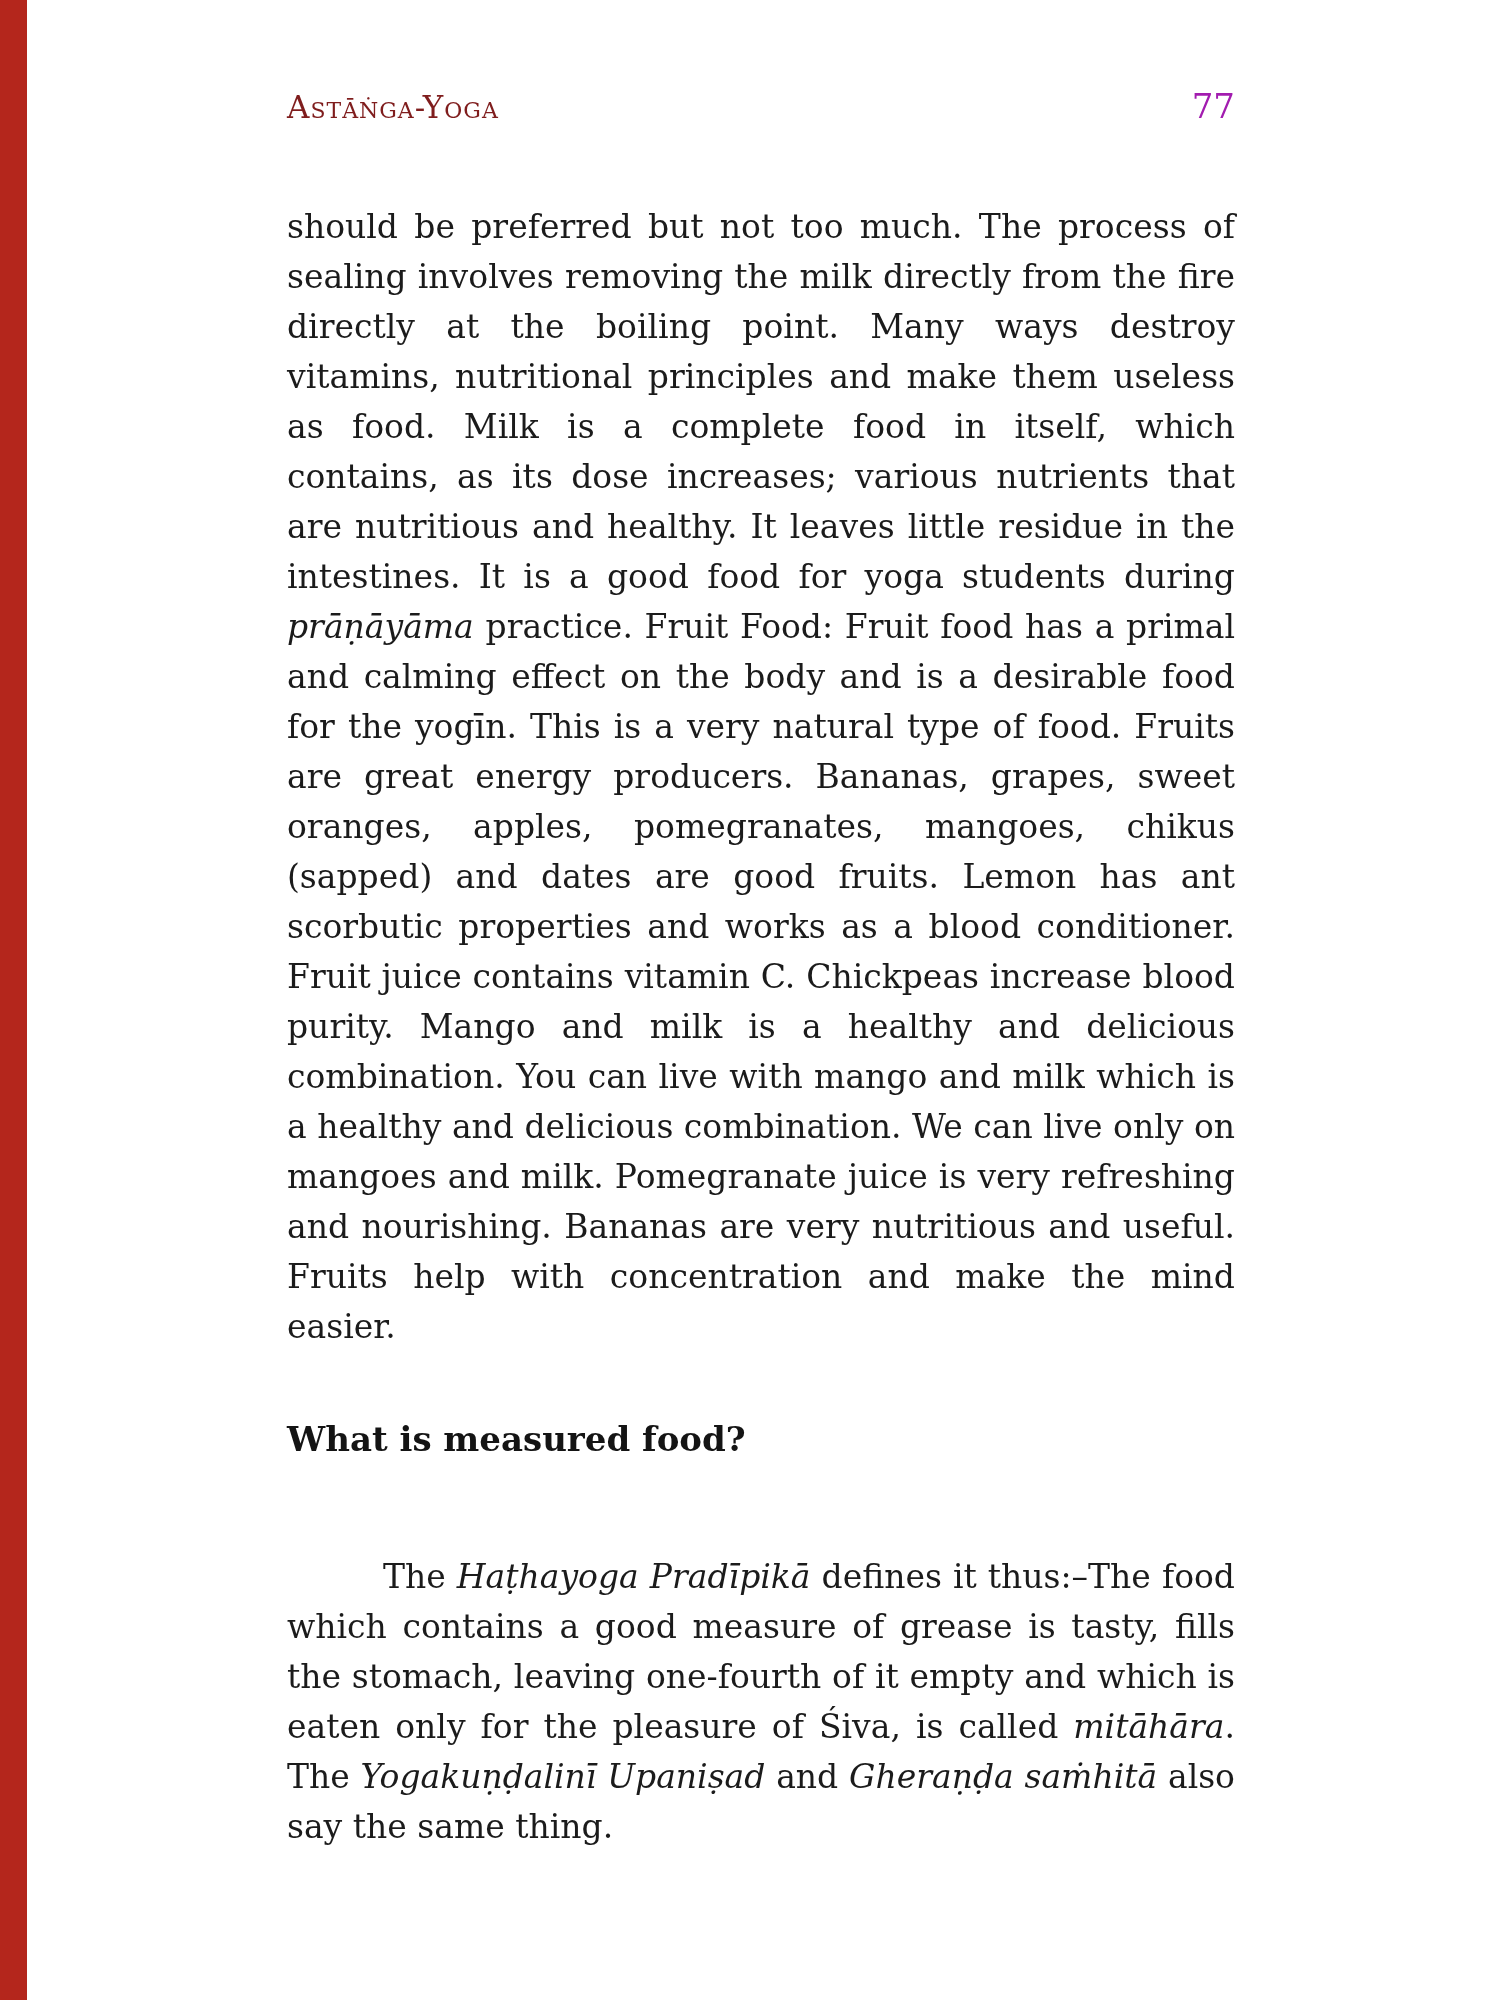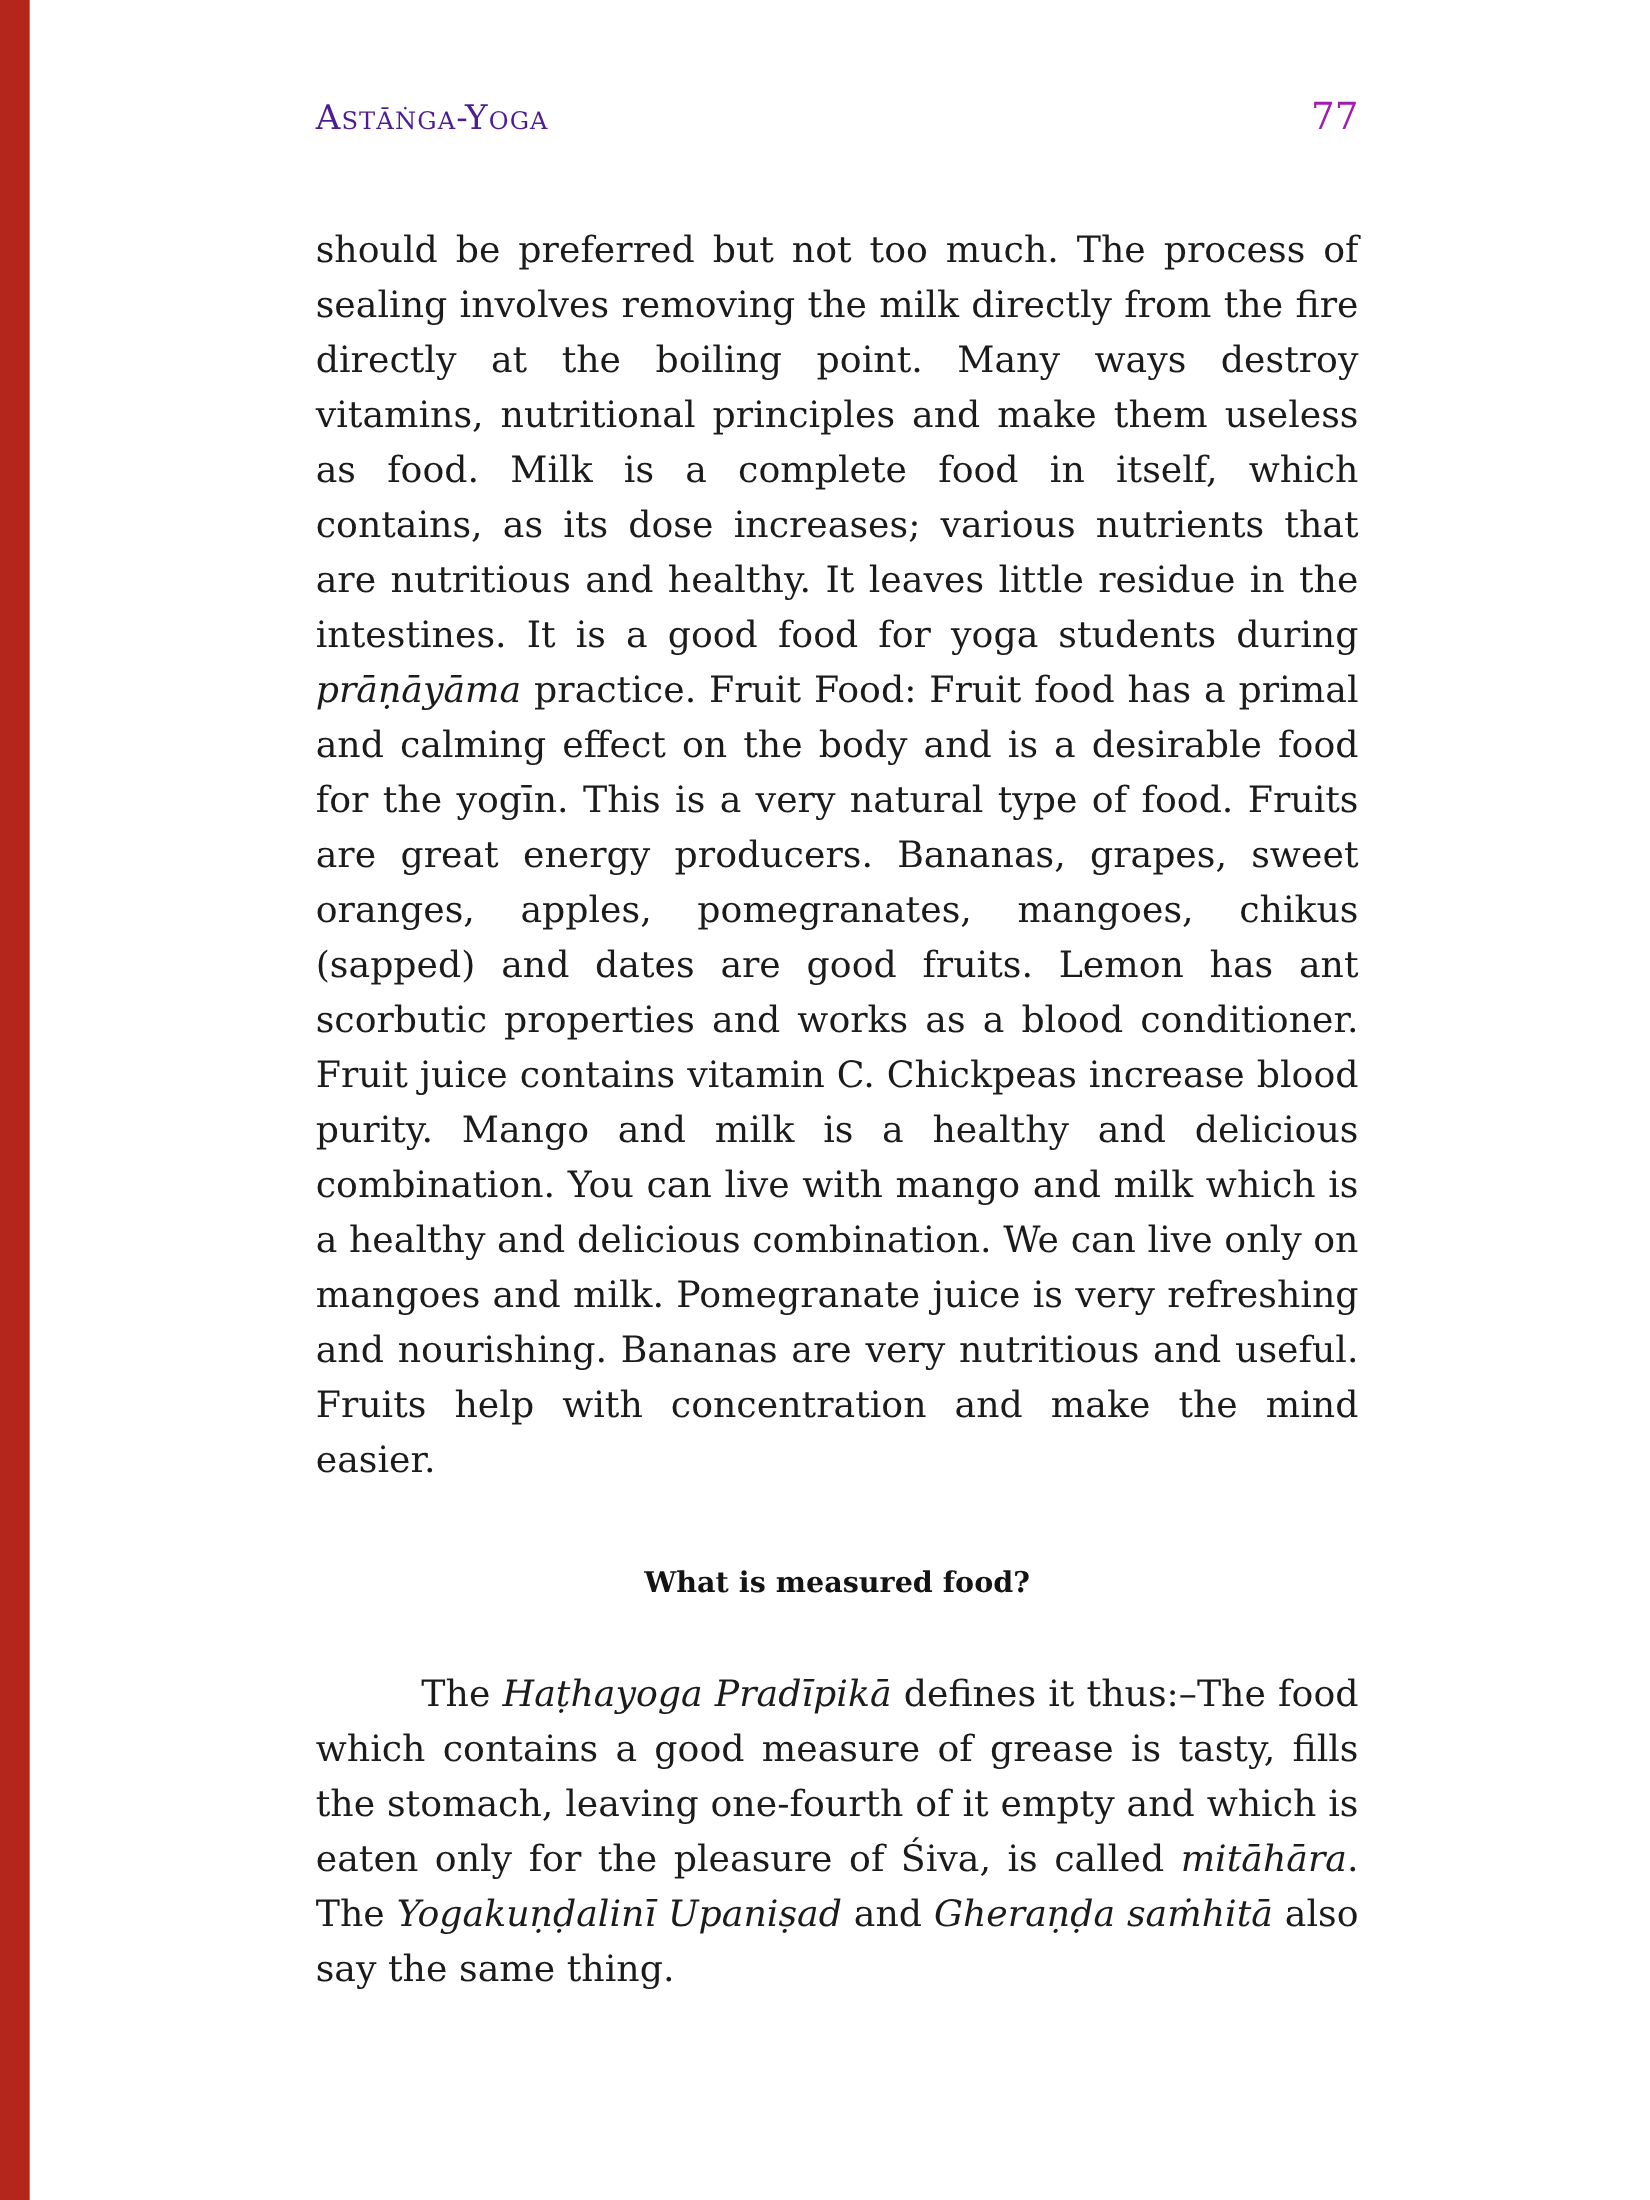--- a/index.html
+++ b/index.html
@@ -30,39 +30,39 @@
   .running-header {
     display: flex;
     justify-content: space-between;
     align-items: baseline;
     margin-top: 86px;
   }
   .running-title {
     font-variant: small-caps;
     letter-spacing: 1px;
     font-size: 31px;
-    color: #4c1d95;
+    color: #7f1d1d;
   }
   .page-number {
     font-size: 34px;
     color: #a21caf;
   }
   .body-text {
     margin-top: 76px;
     font-size: 33px;
     line-height: 50px;
     text-align: justify;
   }
   .body-text p { margin: 0; }
   .body-text i { }
   .section-heading {
-    font-size: 26px;
+    font-size: 34px;
     font-weight: bold;
-    margin: 64px 0 53px 0;
-    text-align: center;
+    margin: 64px 0 90px 0;
+    text-align: left;
     line-height: 46px;
     color: #141414;
   }
   .indented { text-indent: 96px; }
 </style>
 </head>
 <body>
 
 <div class="page" style="background: rgb(255, 255, 255);">
   <div class="edge-strip" style="background: rgb(180, 38, 28);"></div>

